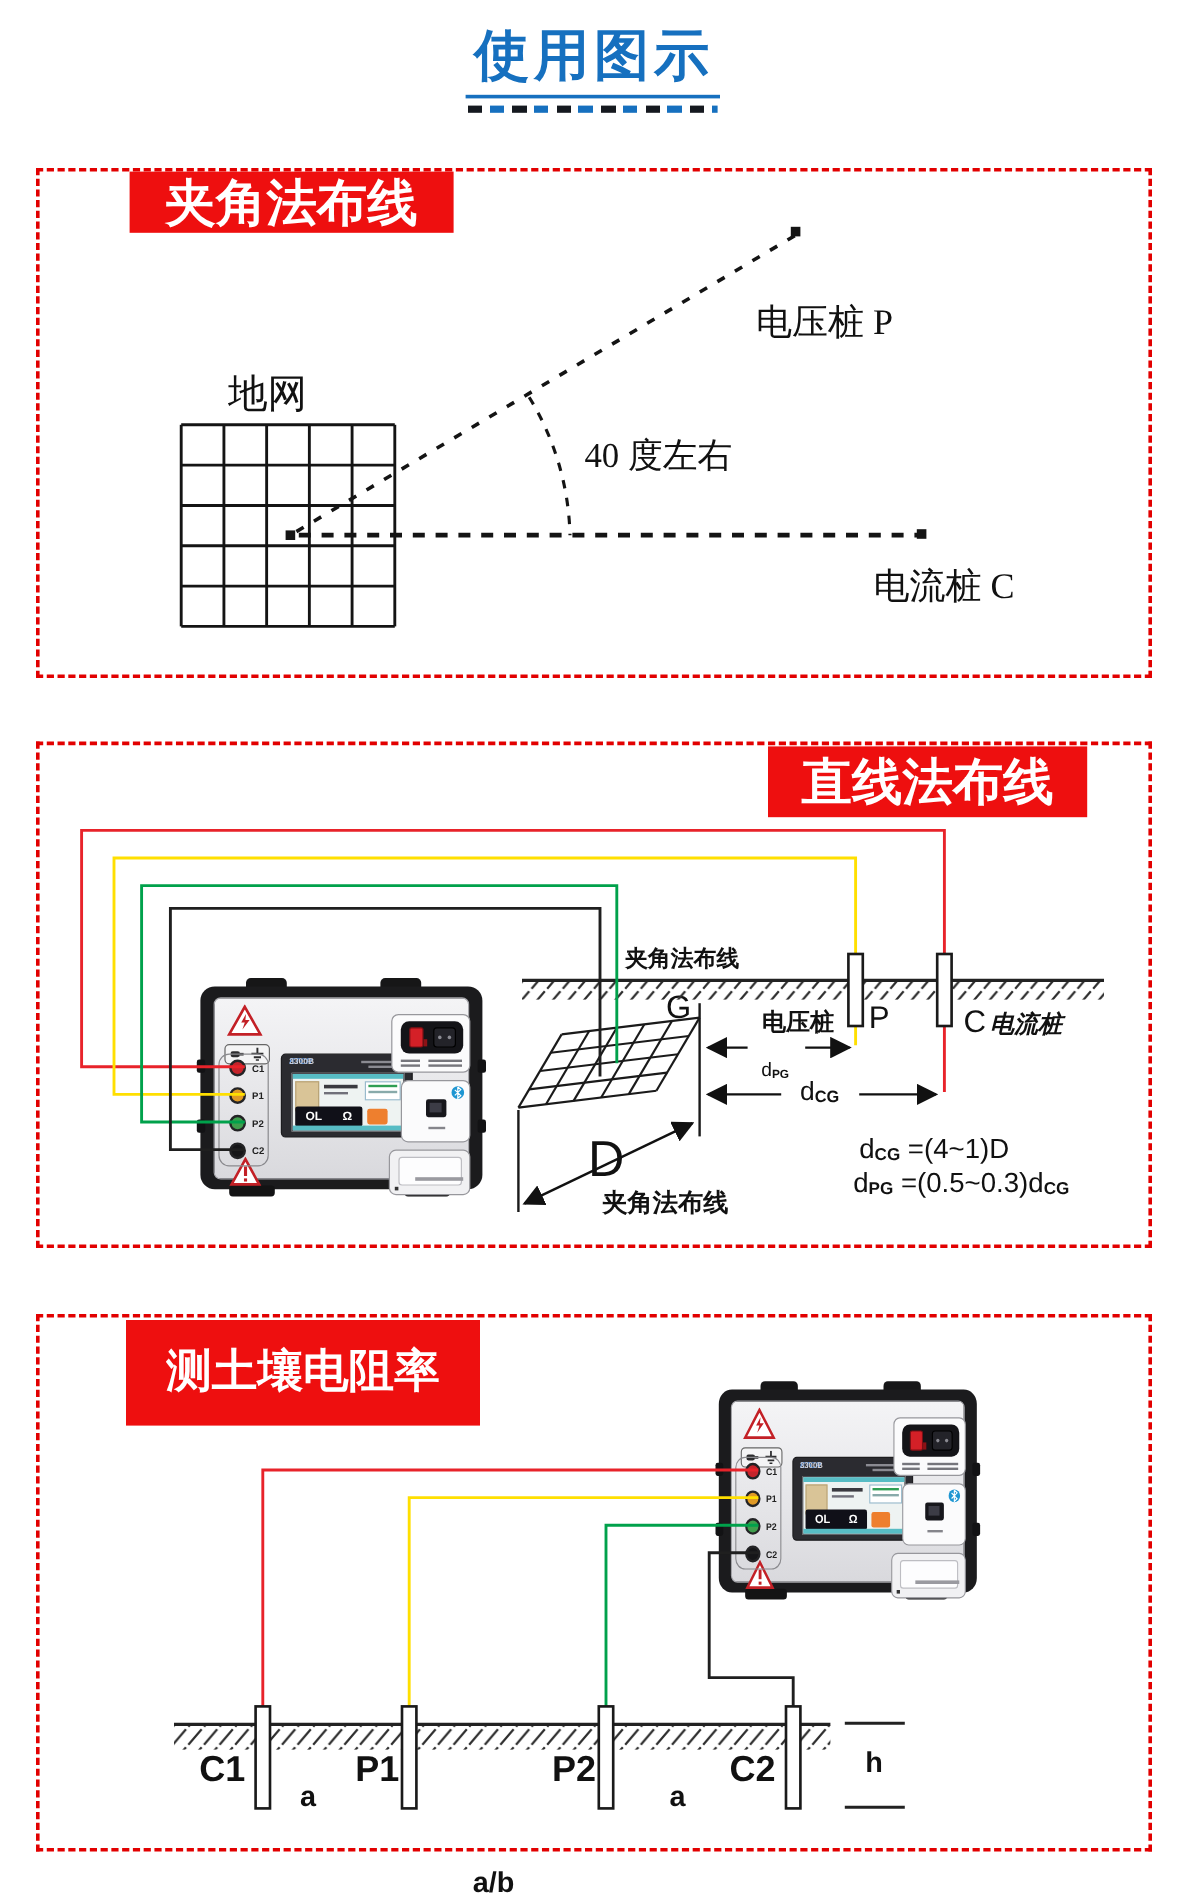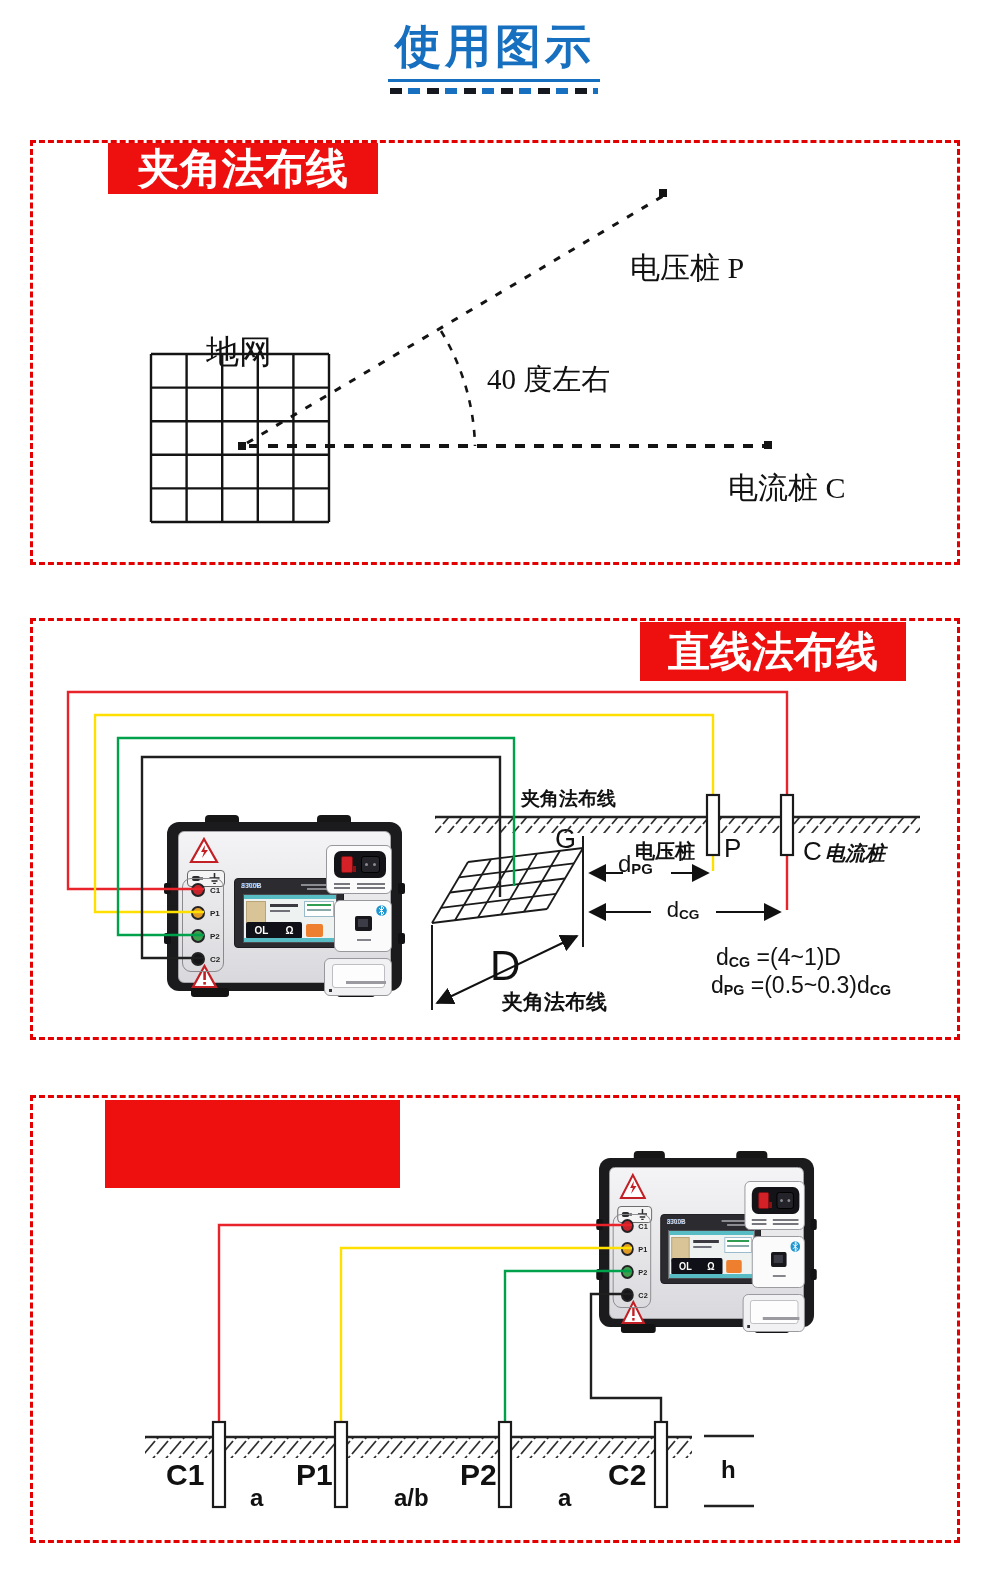--- a/index.html
+++ b/index.html
@@ -32,48 +32,48 @@
     line-height:1.08;text-align:center;
   }
   #sec1-title{left:108px;top:143px;width:270px;height:51px;font-size:42px;}
   #sec2-title{left:640px;top:622px;width:266px;height:59px;font-size:42px;}
   #sec3-title{left:105px;top:1100px;width:295px;height:88px;font-size:38px;}
   
   .lbl{color:#111;white-space:nowrap;}
   .serif{font-family:"Liberation Serif", serif;}
   .bold{font-weight:bold;}
   
-  #lbl-dw{left:206px;top:306px;font-size:33px;margin-top:24px;}
+  #lbl-dw{left:190px;top:306px;font-size:33px;}
   #lbl-vp{left:630px;top:248px;font-size:30px;}
   #lbl-30{left:487px;top:360px;font-size:29px;}
   #lbl-cc{left:728px;top:468px;font-size:30px;}
   
   #lbl-jd{left:521px;top:786px;font-size:19px;}
   #lbl-g{left:555px;top:824px;font-size:27px;}
   #lbl-yzh{left:635px;top:838px;font-size:20px;}
   #lbl-p{left:724px;top:833px;font-size:26px;}
   #lbl-c{left:803px;top:836px;font-size:26px;}
   #lbl-lzh{left:825px;top:840px;font-size:20px;font-style:italic;}
-  #lbl-dpg{left:618px;top:850px;width:56px;text-align:left;font-size:24px;}
+  #lbl-dpg{left:618px;top:884px;width:56px;text-align:center;font-size:16px;}
   #lbl-dcg{left:652px;top:897px;width:62px;text-align:center;font-size:22px;}
   #lbl-D{left:490px;top:942px;font-size:42px;}
   #lbl-dwd{left:502px;top:988px;font-size:21px;}
   .dim sub,.formula sub{font-size:0.62em;vertical-align:-0.12em;font-weight:bold;}
   .formula{font-size:23px;color:#111;}
   #formula1{left:716px;top:944px;}
   #formula2{left:711px;top:972px;}
   
   .stake-lbl{font-size:30px;}
   #lbl-c1{left:166px;top:1458px;}
   #lbl-p1{left:296px;top:1458px;}
   #lbl-p2{left:460px;top:1458px;}
   #lbl-c2{left:608px;top:1458px;}
   .dist-lbl{font-size:24px;}
   #lbl-a1{left:250px;top:1484px;}
-  #lbl-ab{left:394px;top:1484px;}
+  #lbl-ab{left:394px;top:1556px;}
   #lbl-a2{left:558px;top:1484px;}
   #lbl-h{left:721px;top:1456px;font-size:24px;}
   
   #overlay{left:0;top:0;z-index:5;pointer-events:none;}
   .wire{fill:none;stroke-width:2.4px;}
   .wire-red{stroke:var(--wire-red,#e8232a);}
   .wire-yellow{stroke:var(--wire-yellow,#ffdf00);}
   .wire-green{stroke:var(--wire-green,#00a14b);}
   .wire-black{stroke:var(--wire-black,#1f1f1f);}
   
@@ -138,20 +138,21 @@
 <div class="abs section" id="section2"></div>
 <div class="abs section" id="section3"></div>
 
 <div class="abs sec-title" id="sec1-title">
     <span>夹角法布线</span>
   </div>
 <div class="abs sec-title" id="sec2-title">
     <span>直线法布线</span>
   </div>
 <div class="abs sec-title" id="sec3-title">
+  <span>测土壤电阻率</span>
 </div>
 
 <div class="inst-slot" id="inst2" style="left:167px;top:815px">
   <div class="inst">
     <div class="latch l1"></div>
     <div class="latch l2"></div>
     <div class="case"></div>
     <div class="sidetab" style="left:-3px;top:68px"></div>
     <div class="sidetab" style="left:-3px;top:118px"></div>
     <div class="sidetab" style="right:-3px;top:68px"></div>

